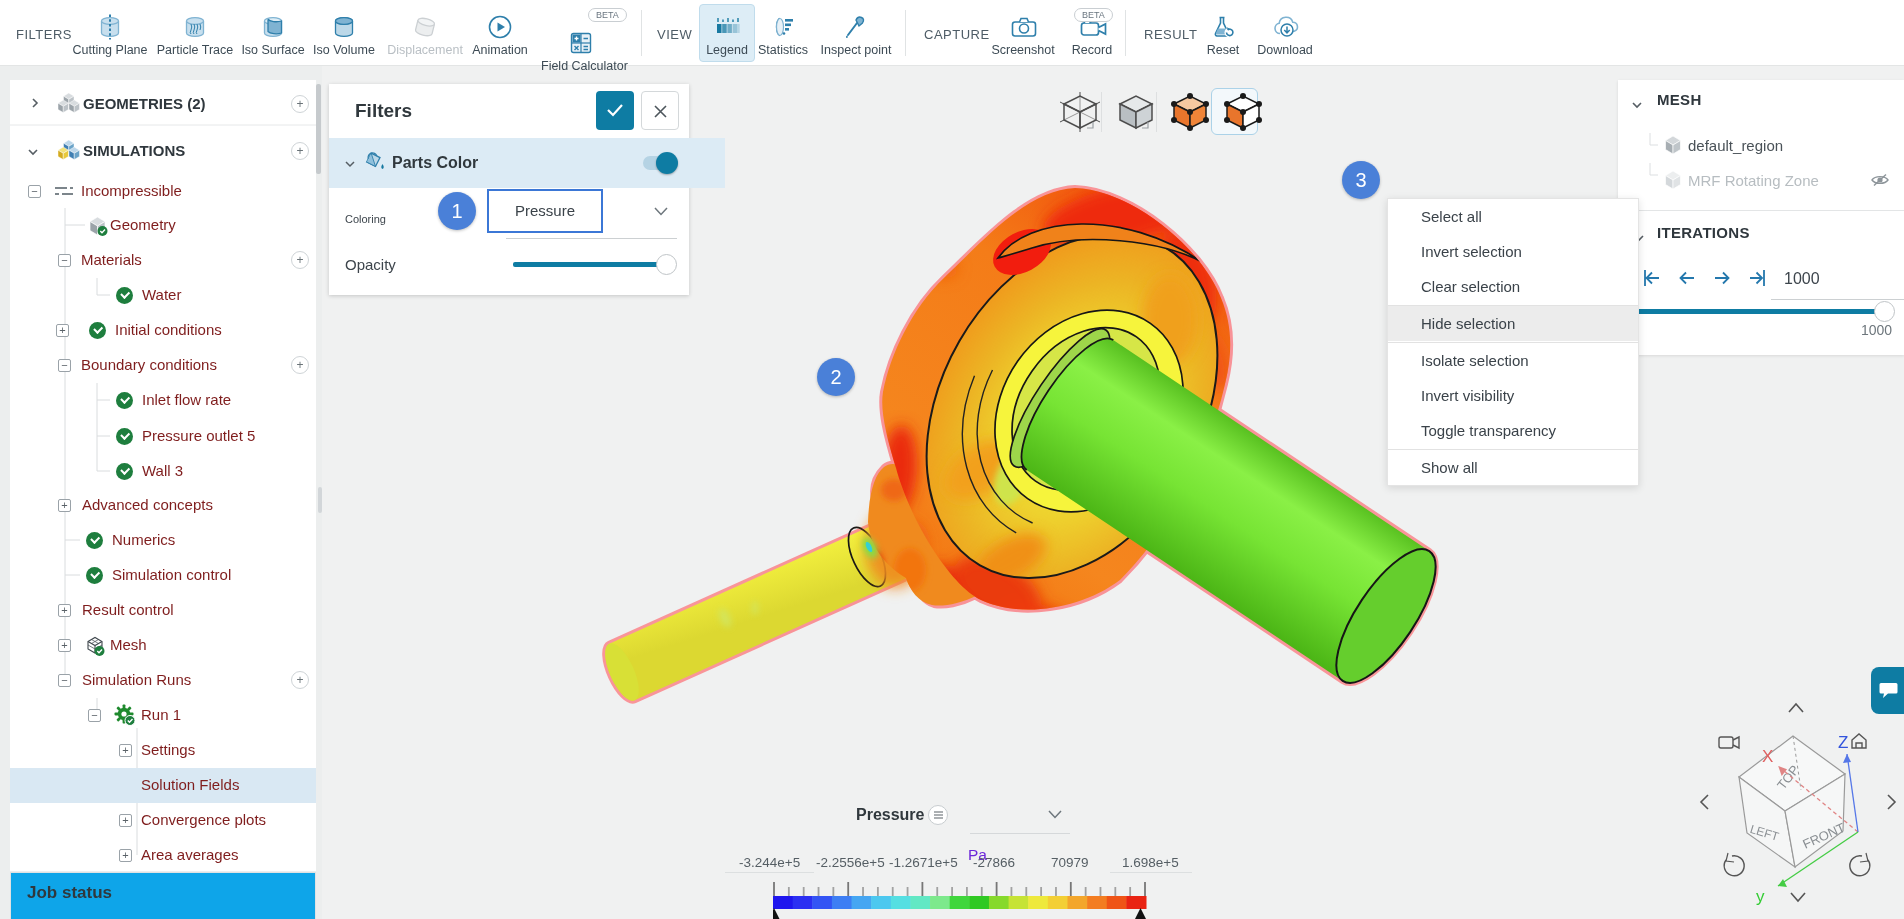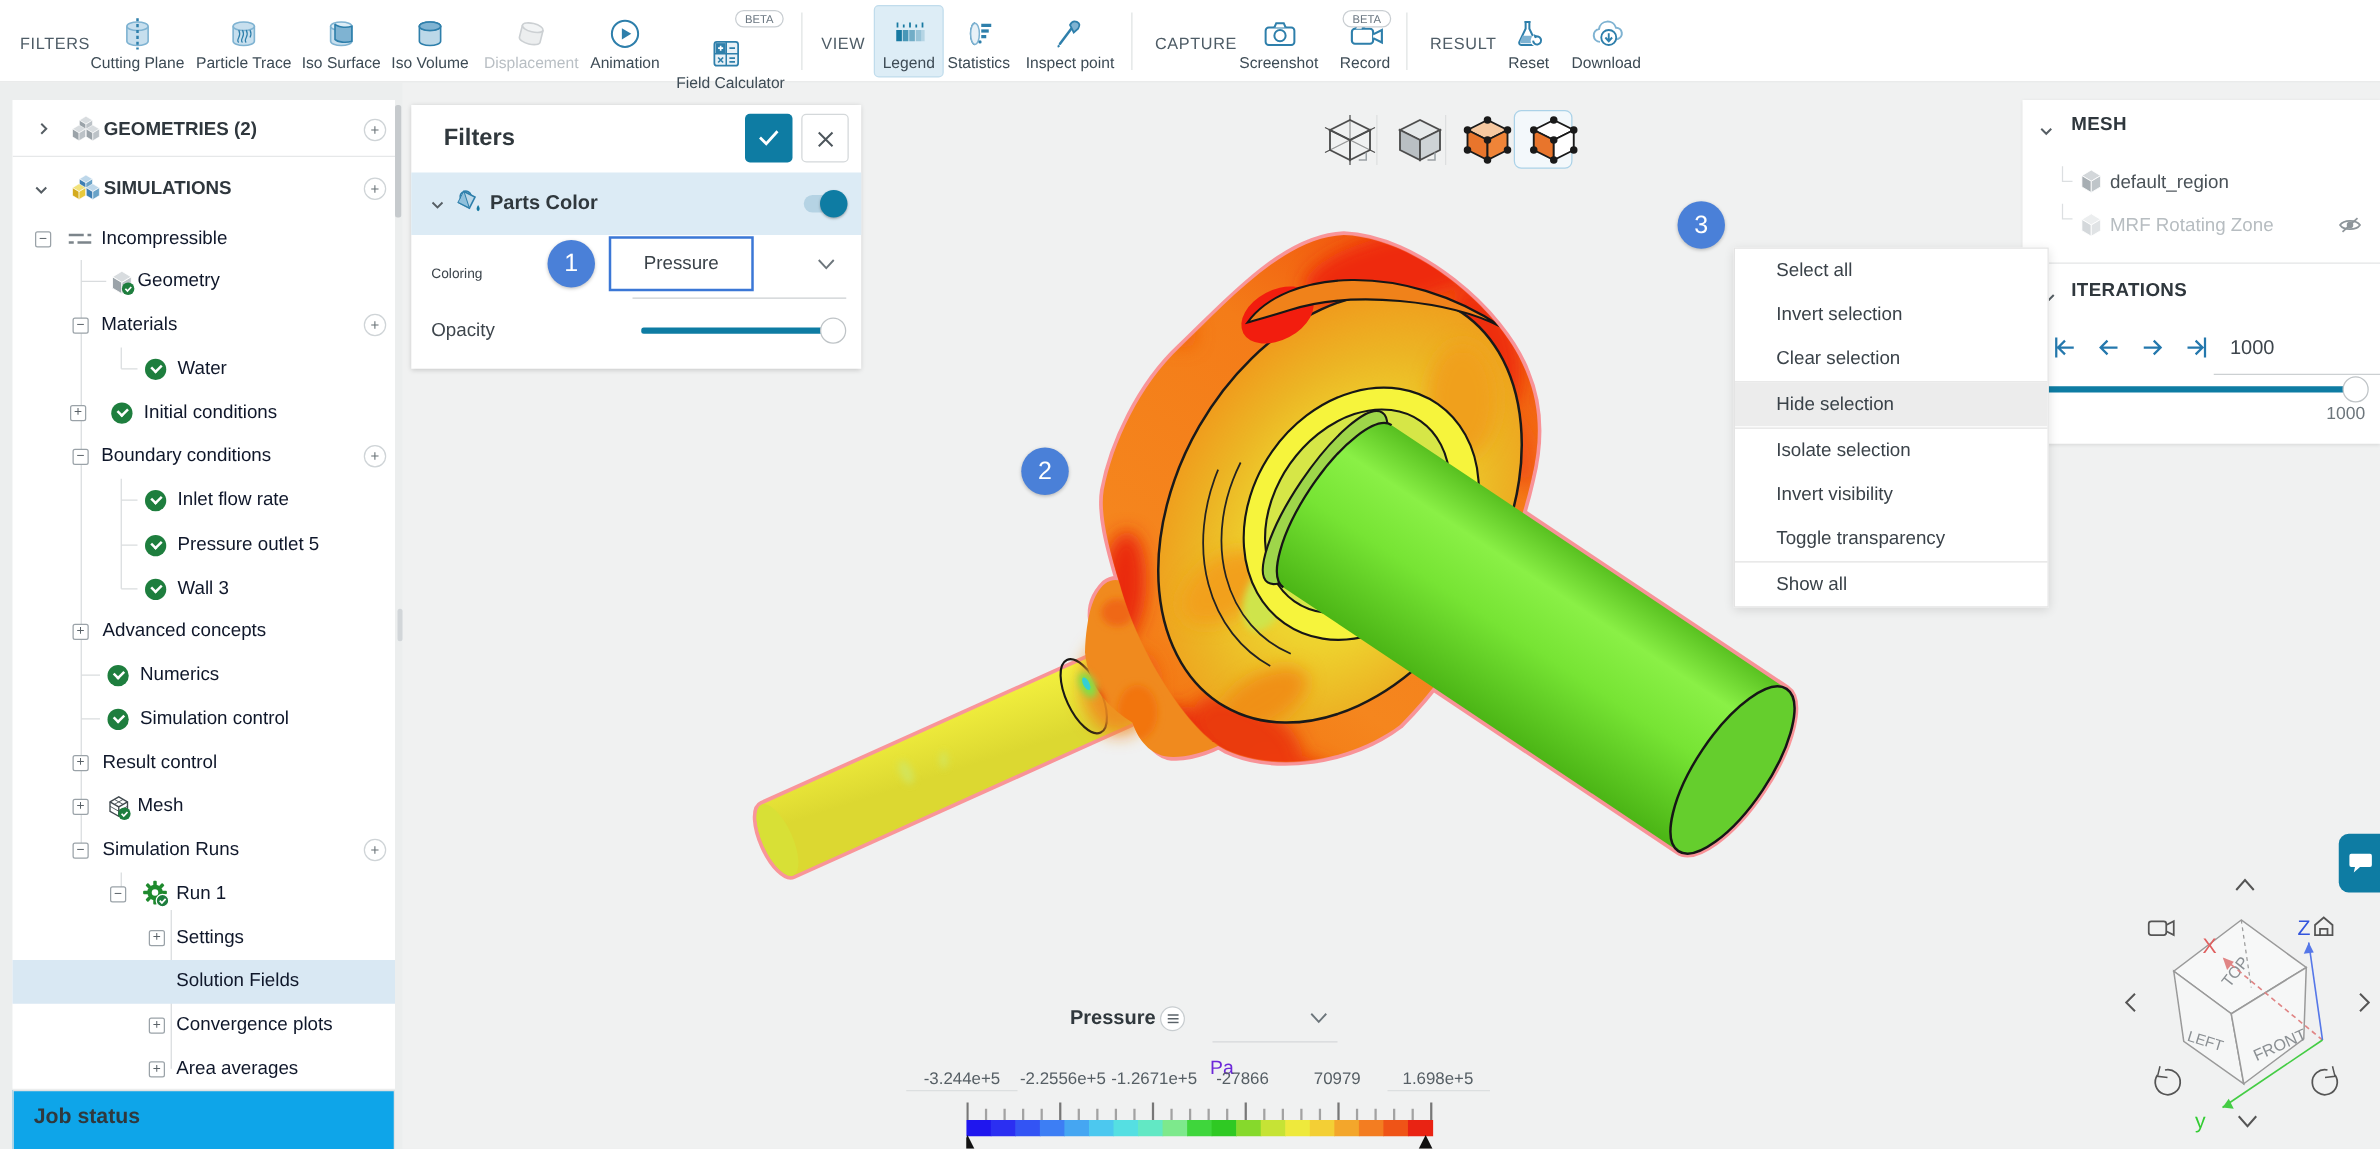--- a/index.html
+++ b/index.html
@@ -13,21 +13,21 @@
 .tb-item .lb { position:absolute; top:43px; width:100%; font-size:12.5px; color:#3d4b55; white-space:nowrap; left:50%; transform:translateX(-50%); }
 .tb-item .lb.gray { color:#b9bfc4; }
 .tb-sep { position:absolute; top:10px; width:1px; height:46px; background:#e0e3e4; }
 .beta { position:absolute; font-size:9px; color:#6a7680; border:1px solid #c9ced2; border-radius:8px; padding:1px 7px; background:#fff; }
 .tb-sel { position:absolute; top:4px; width:56px; height:58px; background:#ddedf6; border:1px solid #c0dcec; border-radius:4px; }
 
 #sidebar { position:absolute; left:10px; top:80px; width:306px; height:791px; background:#fff; }
 #jobstatus { position:absolute; left:10px; top:872px; width:306px; height:51px; background:#0ea5e9; border:1px solid #e0e2e3; }
 #jobstatus .t { position:absolute; left:16px; top:10px; font-size:17px; font-weight:bold; color:#30383d; }
 .trow { position:absolute; left:0; width:306px; height:35px; }
-.trow .txt { position:absolute; top:8px; font-size:15px; color:#0f172a; white-space:nowrap; }
+.trow .txt { position:absolute; top:8px; font-size:15px; color:#7f1d1d; white-space:nowrap; }
 .trow .txt.b { font-weight:bold; color:#2f373d; }
 .pmbox { position:absolute; top:11px; width:13px; height:13px; border:1px solid #9aa2a8; border-radius:2px; font-size:11px; line-height:11px; text-align:center; color:#5a6268; background:#fff; }
 .pluscirc { position:absolute; top:8px; width:18px; height:18px; border:1px solid #cfd4d7; border-radius:50%; color:#6a7378; font-size:12px; line-height:16px; text-align:center; background:#fff; }
 .chk { position:absolute; width:17px; height:17px; border-radius:50%; background:#1e7e3e; }
 .chk:after { content:""; position:absolute; left:4.5px; top:4px; width:6px; height:3.5px; border-left:2px solid #fff; border-bottom:2px solid #fff; transform:rotate(-45deg); }
 .caret { position:absolute; width:10px; height:10px; }
 
 #filters { position:absolute; left:329px; top:84px; width:360px; height:211px; background:#fff; box-shadow:0 1px 4px rgba(0,0,0,0.18); }
 
 #rightpanel { position:absolute; left:1618px; top:80px; width:286px; height:275px; background:#fff; box-shadow:0 1px 3px rgba(0,0,0,0.1); }
@@ -526,21 +526,21 @@
   <div class="abs" style="left:267px;top:7px;width:38px;height:39px;background:#0e7ca3;border-radius:4px;">
     <svg class="abs" style="left:10px;top:11px;" width="18" height="16" viewBox="0 0 18 16">
         <path d="M2 8 L7 13 L16 3" fill="none" stroke="#fff" stroke-width="2.2"></path>
       </svg>
   </div>
   <div class="abs" style="left:312px;top:7px;width:38px;height:39px;background:#fff;border:1px solid #d4d8da;border-radius:4px;">
     <svg class="abs" style="left:11px;top:12px;" width="15" height="15" viewBox="0 0 15 15">
         <path d="M2 2 L13 13 M13 2 L2 13" stroke="#4d565c" stroke-width="1.6"></path>
       </svg>
   </div>
-  <div class="abs" style="left:0;top:54px;width:360px;height:50px;background:#dcebf5;">
+  <div class="abs" style="left:0;top:54px;width:396px;height:50px;background:#dcebf5;">
     <svg class="caret" style="left:16px;top:21px;position:absolute;" viewBox="0 0 10 10">
         <path d="M1 3 L5 7 L9 3" fill="none" stroke="#565e64" stroke-width="1.5"></path>
       </svg>
     <span class="abs" style="left:34px;top:13px;" id="ic-bucket"><svg width="24" height="22" viewBox="0 0 24 22">
           <g transform="rotate(-18 10 11)">
             <path d="M4 9 L11 2 L18 9 L11 16 Z" fill="#bcd8e8" stroke="#2e7fab" stroke-width="1.3"></path>
             <path d="M4 9 L11 16 L11 2" fill="#8fc0dc" stroke="#2e7fab" stroke-width="0.8"></path>
             <path d="M6.5 6.5 A4.5 4.5 0 0 1 15.5 6.5" fill="none" stroke="#2e7fab" stroke-width="1.2"></path>
           </g>
           <path d="M19.5 13 q2.5 3.5 0 5 q-2.5 -1.5 0 -5" fill="#1779a1"></path>

